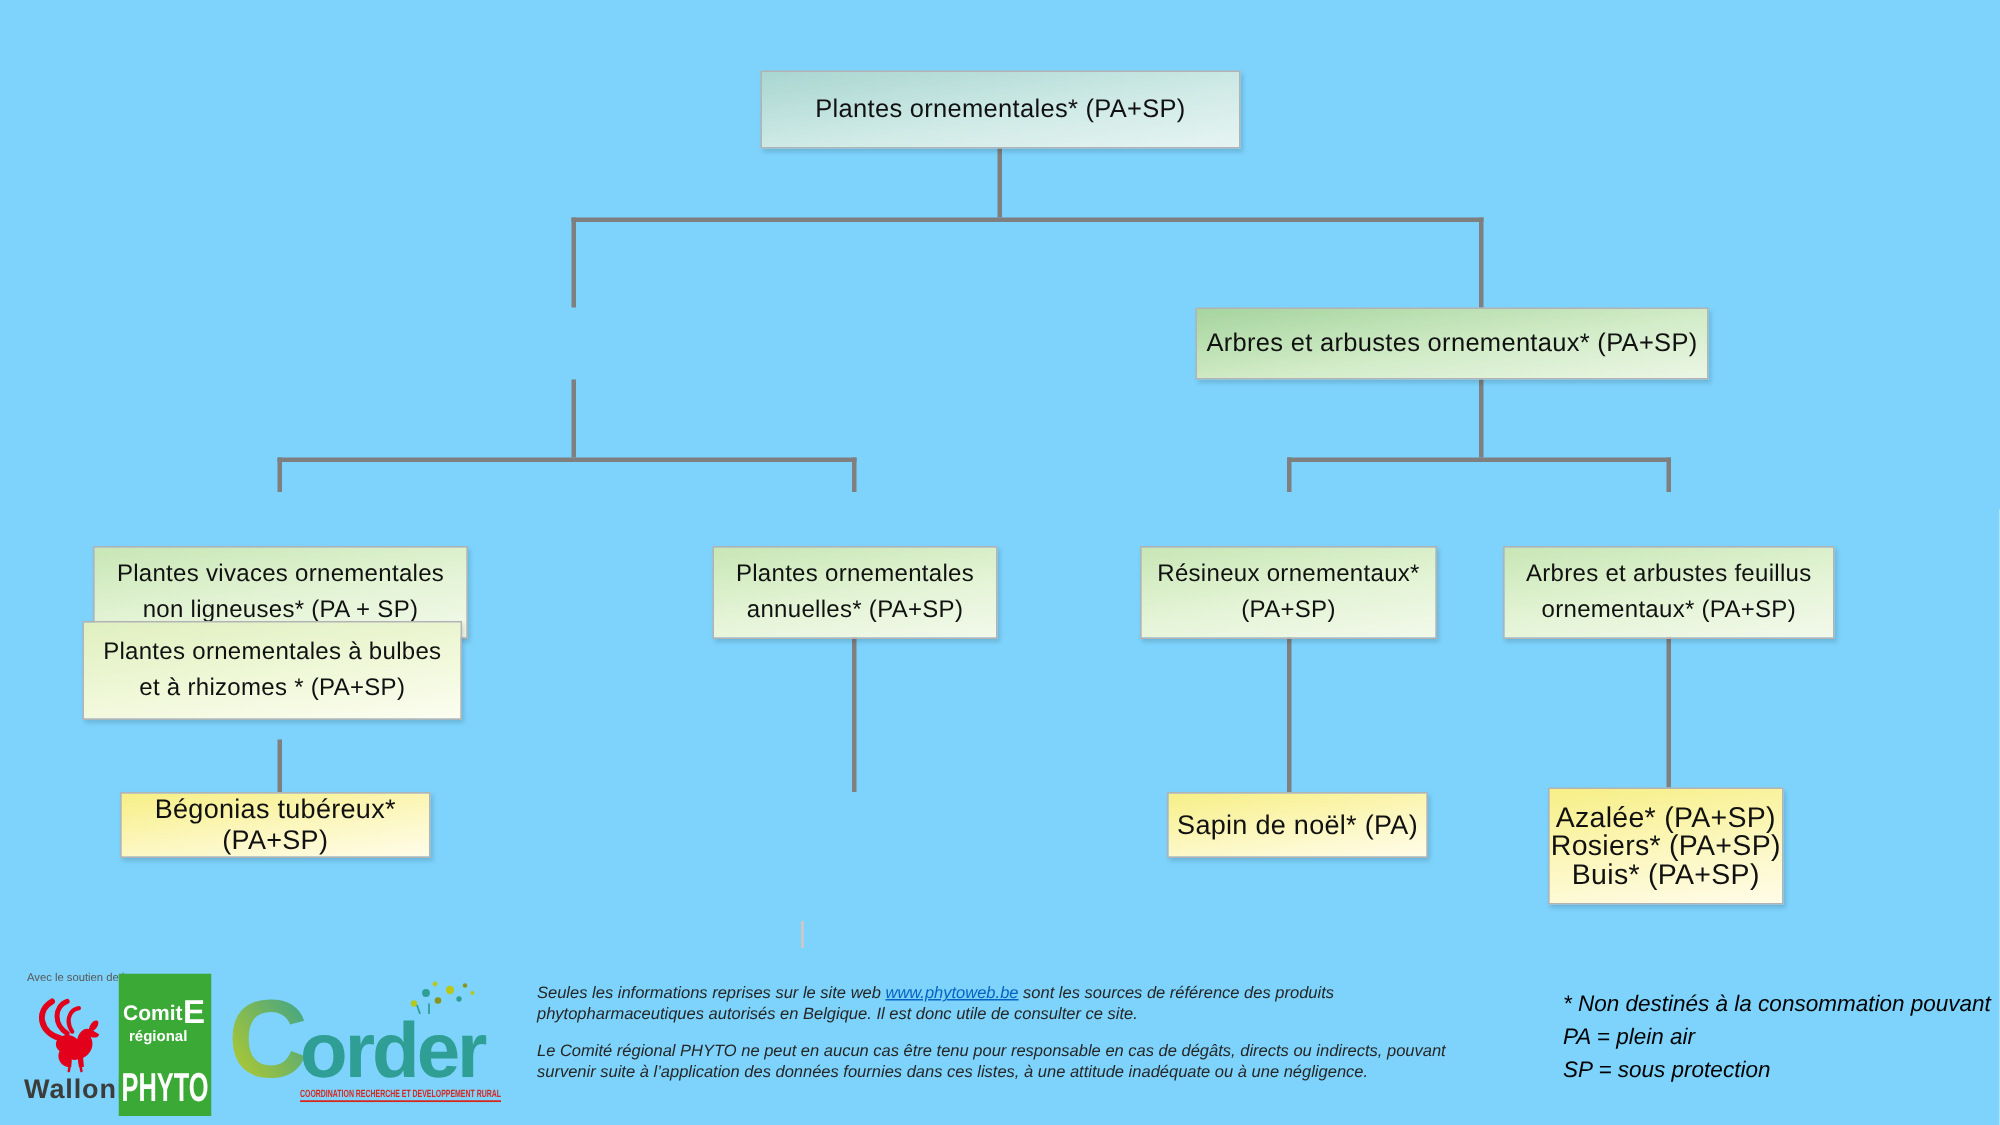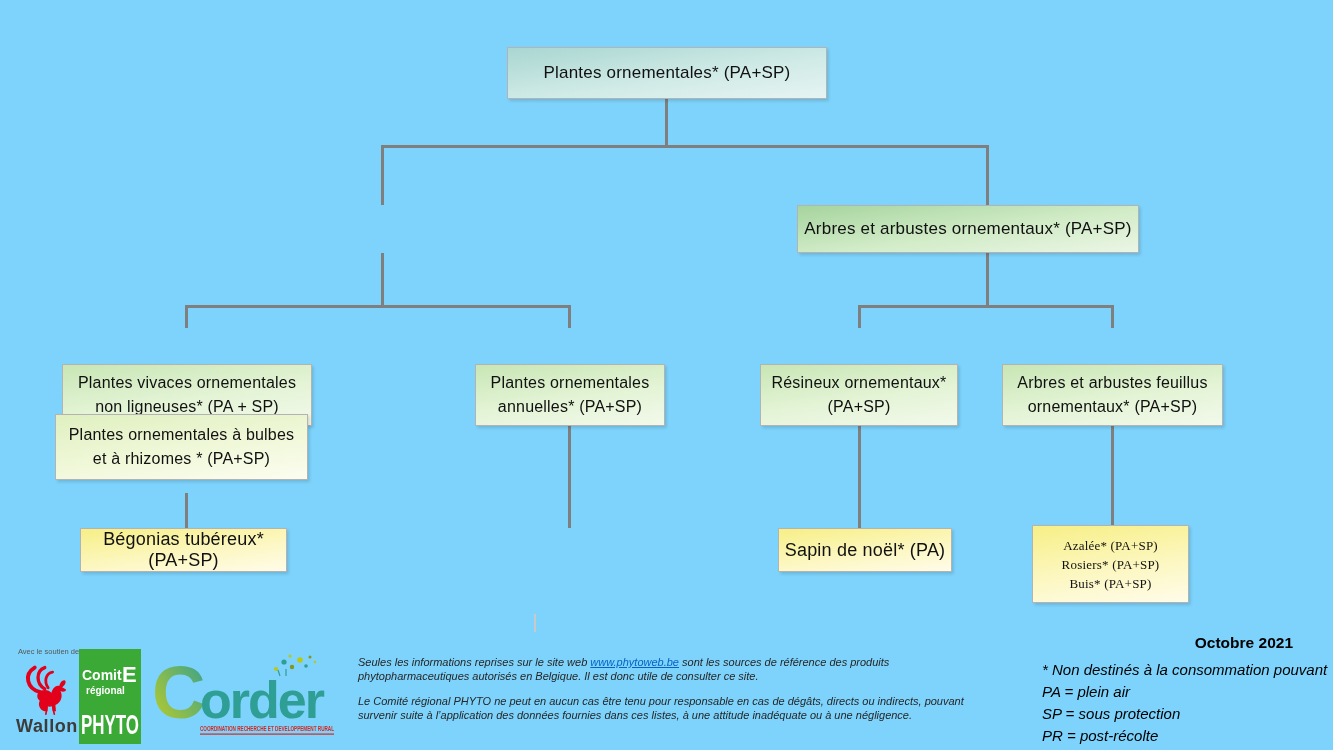--- a/index.html
+++ b/index.html
@@ -29,21 +29,21 @@
   }
   .node span { display: block; }
   .node-teal   { background: linear-gradient(172deg, #a9d6d1 0%, #cfeae6 55%, #e6f4f2 100%); }
   .node-green  { background: linear-gradient(172deg, #a6d49e 0%, #d2ecc8 55%, #ebf6e5 100%); }
   .node-green2 { background: linear-gradient(172deg, #c8e6b5 0%, #e4f4d6 55%, #f2f9eb 100%); margin-top: 36px; }
   .node-lime   { background: linear-gradient(172deg, #e0f0c0 0%, #f0f8d9 55%, #fcfdf0 100%); }
   .node-yellow { background: linear-gradient(172deg, #f7ef86 0%, #fcf7c0 55%, #fffce9 100%); }
   .fs17 { font-size: 17px; }
   .fs16 { font-size: 16px; line-height: 24px; }
   .fs13 { font-size: 18px; }
-  .fs13m { font-size: 13px; line-height: 19px; font-family: Liberation Serif, serif; }
+  .fs13m { font-size: 19px; line-height: 19px; }
   
   .conn { position: absolute; background: #7f7f7f; }
   .tick { position: absolute; background: #c9c9c9; }
   
   .wallonie-logo { position: absolute; left: 10px; top: 646px; width: 118px; height: 102px; }
   .wallonie-support { position: absolute; left: 8px; top: 1px; width: 82px; font-size: 7.5px; line-height: 1.25; color: #575756; }
   .wallonie-rooster { position: absolute; left: 8px; top: 16px; }
   .wallonie-name { position: absolute; left: 6px; top: 70px; font-size: 18px; font-weight: 600; color: #3c3c3b; letter-spacing: 0.6px; }
   .phyto-logo { position: absolute; left: 79px; top: 649px; width: 62px; height: 95px; }
   .corder-logo { position: absolute; left: 152px; top: 652px; width: 186px; height: 92px; }
@@ -177,21 +177,19 @@
     </g>
     <text x="48" y="79" font-size="7" font-weight="bold" fill="#d5281e" textLength="134" lengthAdjust="spacingAndGlyphs">COORDINATION RECHERCHE ET DEVELOPPEMENT RURAL</text>
     <rect x="48" y="81.5" width="134" height="1.2" fill="#d5281e"></rect>
   </svg>
 
   <div class="disclaimer">
     <p><span>Seules les informations reprises sur le site web </span><span class="link">www.phytoweb.be</span><span> sont les sources de référence des produits phytopharmaceutiques autorisés en Belgique. Il est donc utile de consulter ce site.</span></p>
     <p>Le Comité régional PHYTO ne peut en aucun cas être tenu pour responsable en cas de dégâts, directs ou indirects, pouvant survenir suite à l’application des données fournies dans ces listes, à une attitude inadéquate ou à une négligence.</p>
   </div>
 
-  <div class="date-label">Octobre 2021</div>
   <div class="legend">
     <div>* Non destinés à la consommation pouvant</div>
     <div>PA = plein air</div>
     <div>SP = sous protection</div>
-    <div>PR = post-récolte</div>
   </div>
 
 </div>
 
 </body></html>

